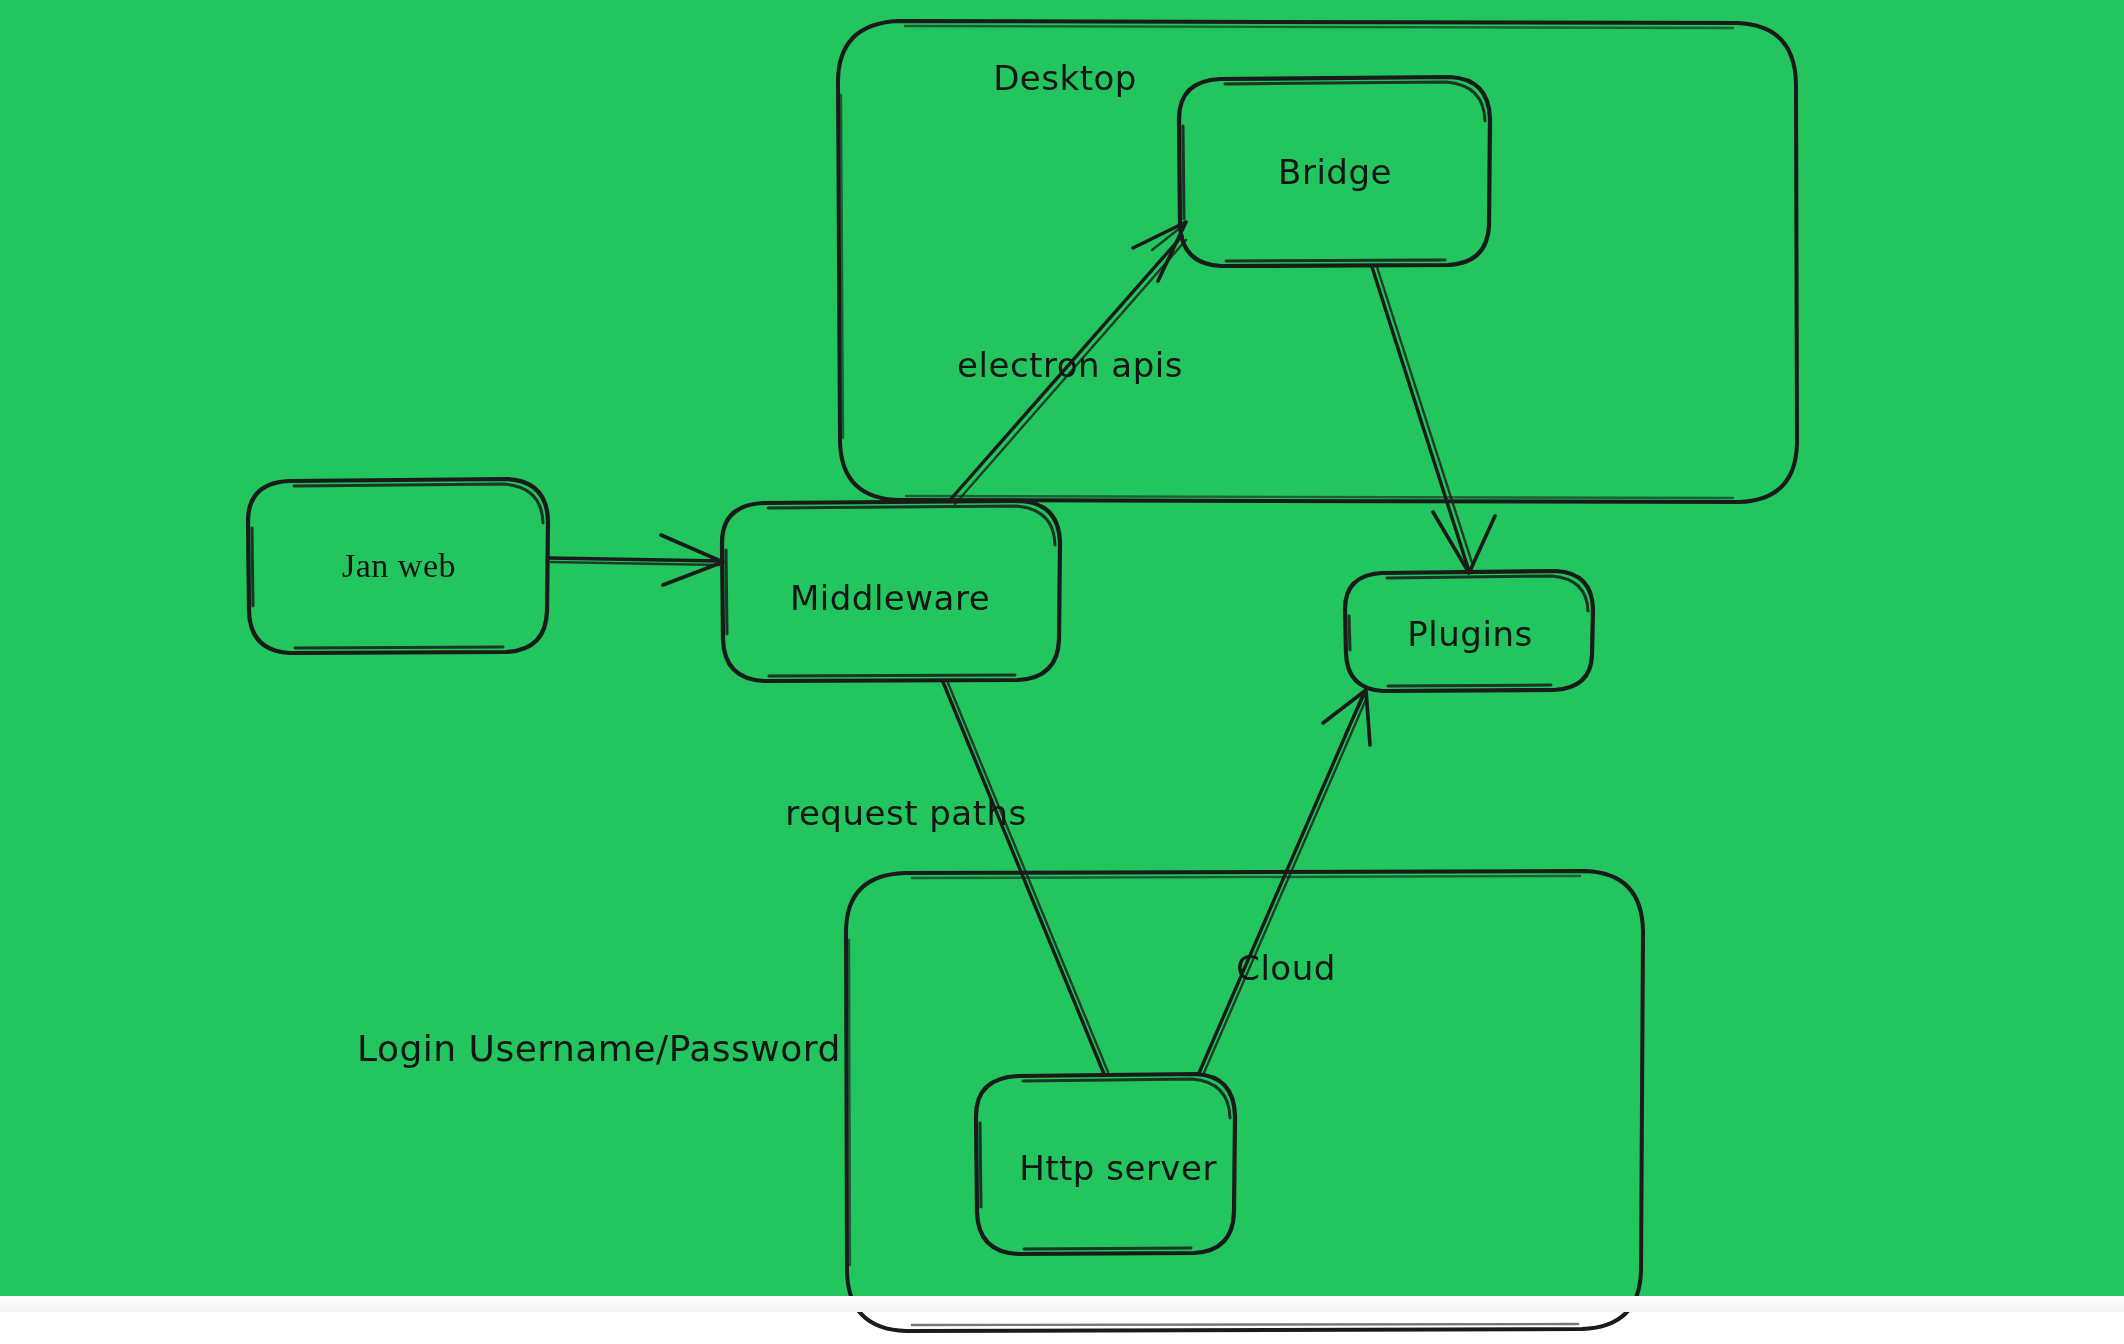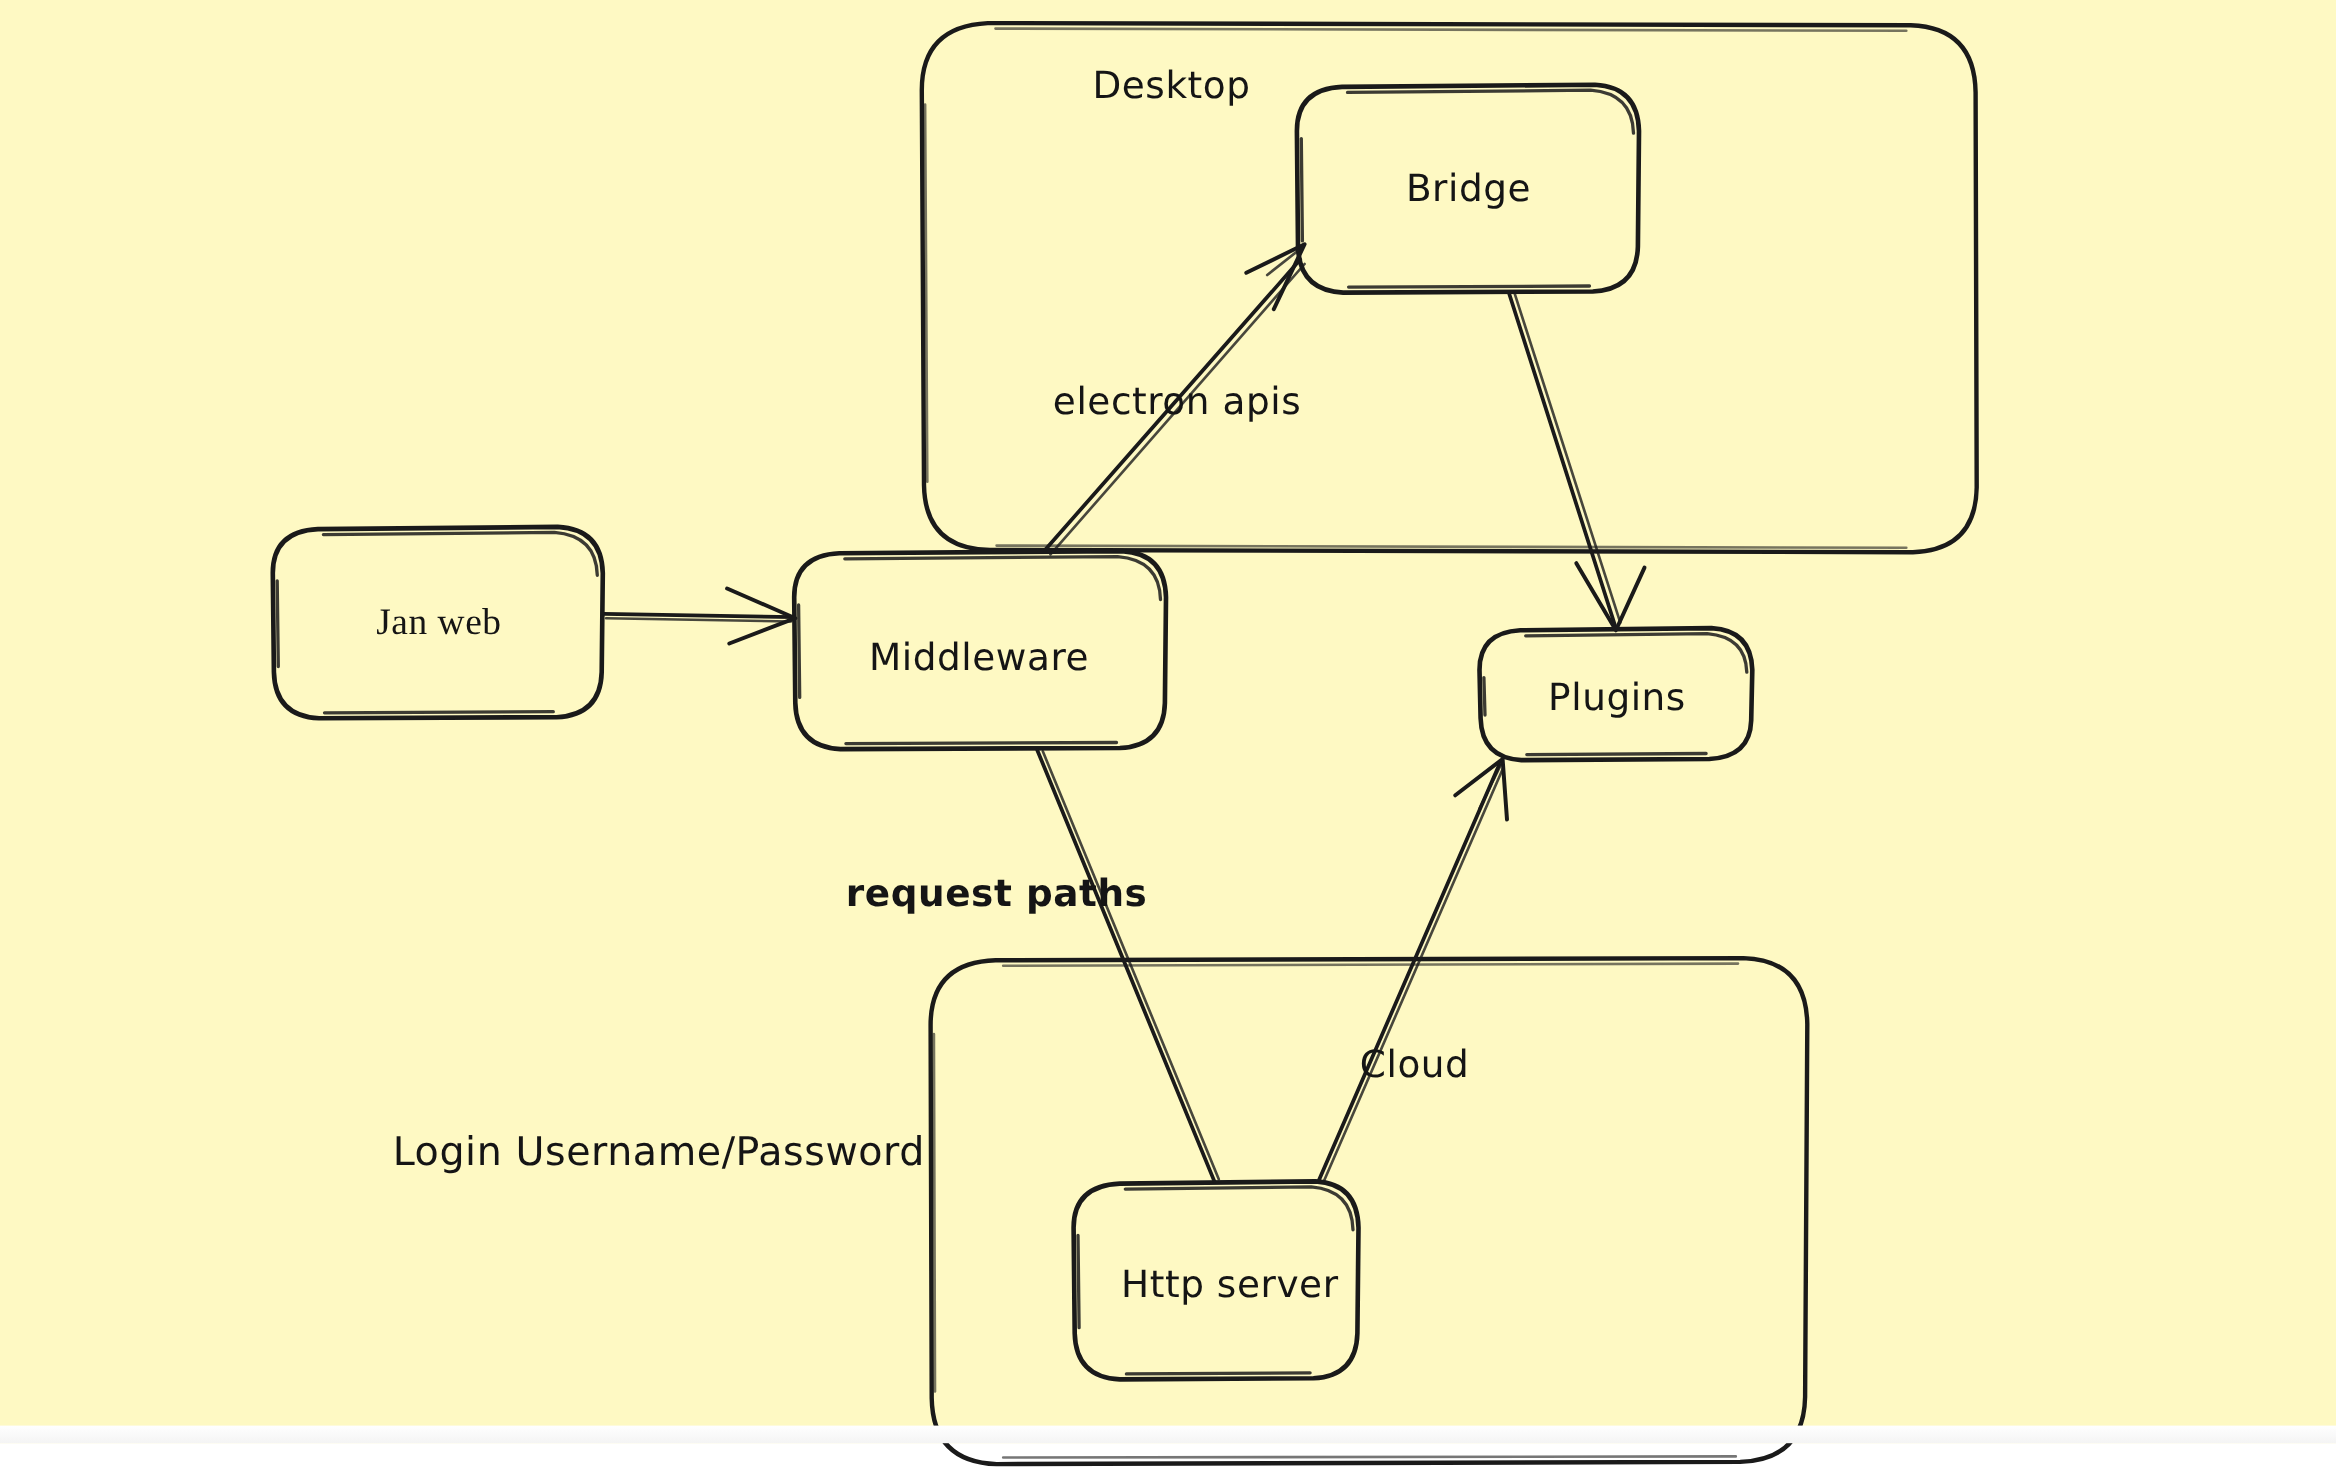--- a/index.html
+++ b/index.html
@@ -10,21 +10,21 @@
   body {
     width: 2124px;
     height: 1344px;
     overflow: hidden;
     font-family: "DejaVu Sans", sans-serif;
   }
   #canvas {
     position: relative;
     width: 2124px;
     height: 1312px;
-    background: #fef9c3;
+    background: #22c55e;
   }
   #sketch {
     position: absolute;
     top: 0;
     left: 0;
     width: 2124px;
     height: 1344px;
   }
   .node-label,
   .edge-label,
@@ -158,21 +158,21 @@
   <div class="node-label" style="left: 399px; top: 566px; font-family: Liberation Serif, serif;">Jan web</div>
 
   <div class="node-label" style="left: 890px; top: 598px;">Middleware</div>
 
   <div class="node-label" style="left: 1470px; top: 634px;">Plugins</div>
 
   <div class="node-label" style="left: 1118px; top: 1168px;">Http server</div>
 
   <div class="edge-label" style="left: 1070px; top: 365px; text-align: right;">electron apis</div>
 
-  <div class="edge-label" style="left: 906px; top: 813px; font-weight: bold;">request paths</div>
+  <div class="edge-label" style="left: 906px; top: 813px;">request paths</div>
 
   <div class="container-label" style="left: 1286px; top: 968px;">Cloud</div>
 
 
   <div class="note-line" style="left: 357px; top: 1048px;">Login Username/Password</div>
 
   <div class="bottom-strip"></div>
 
 </div>
 

